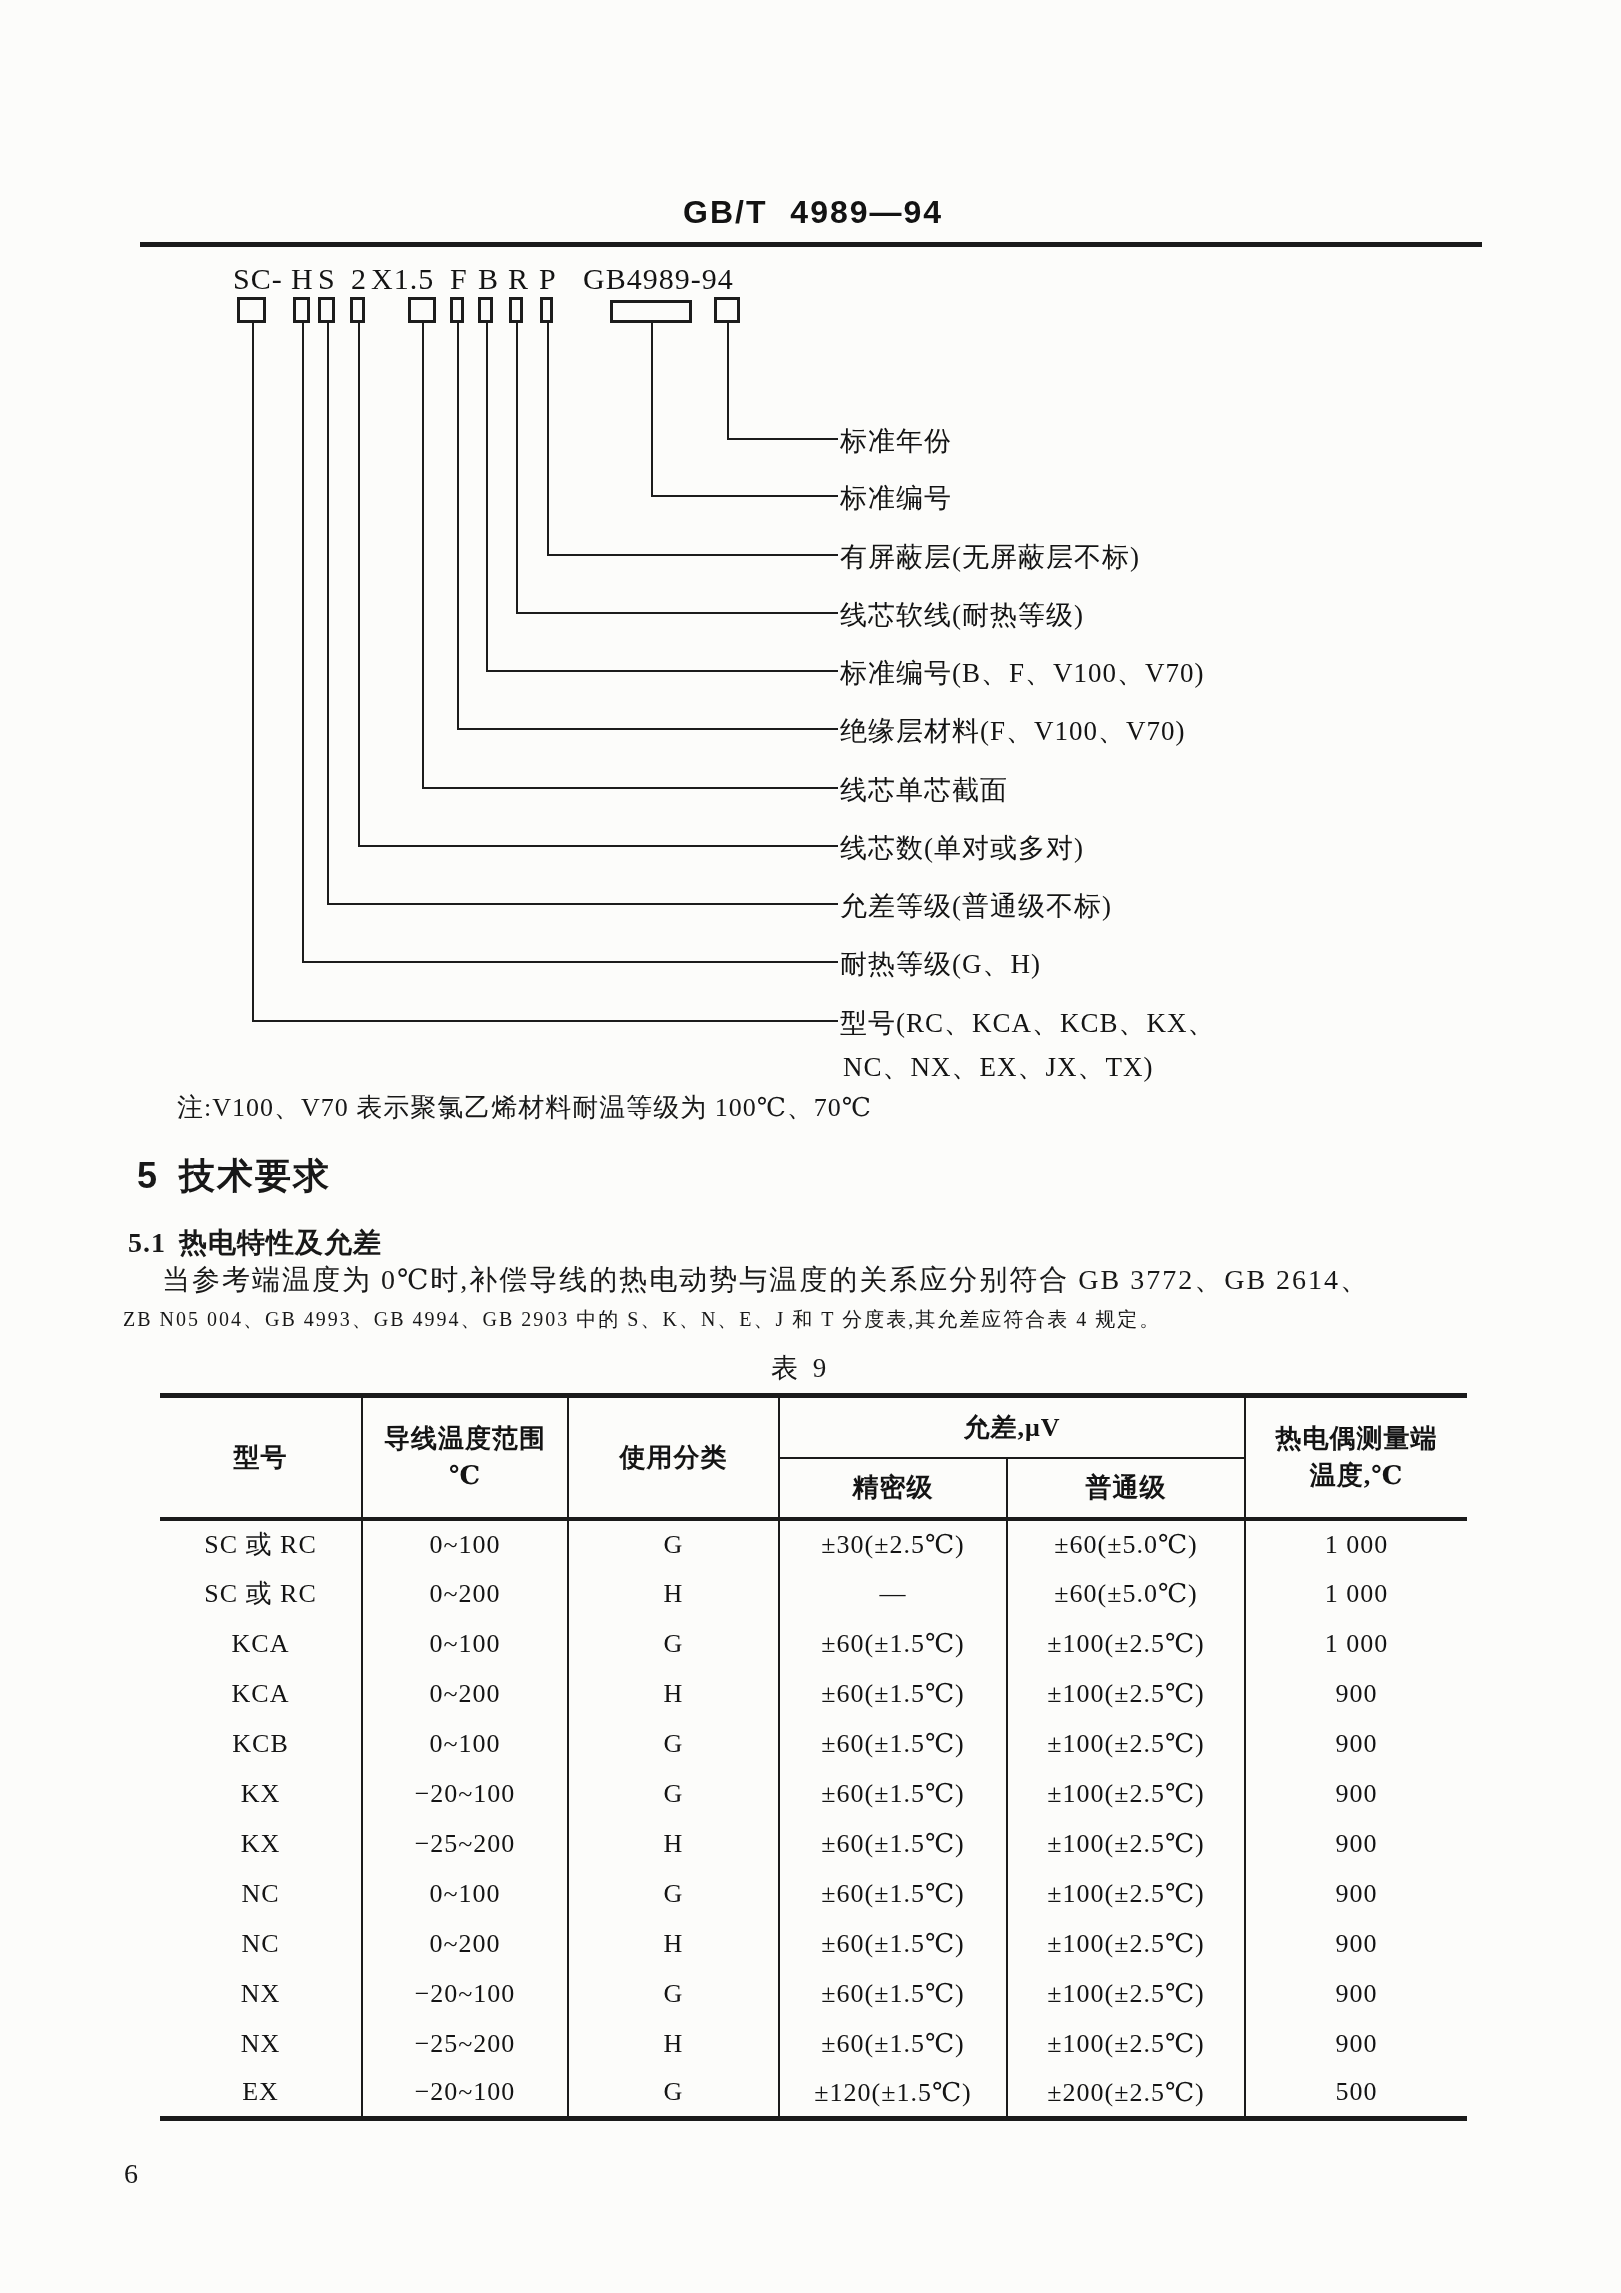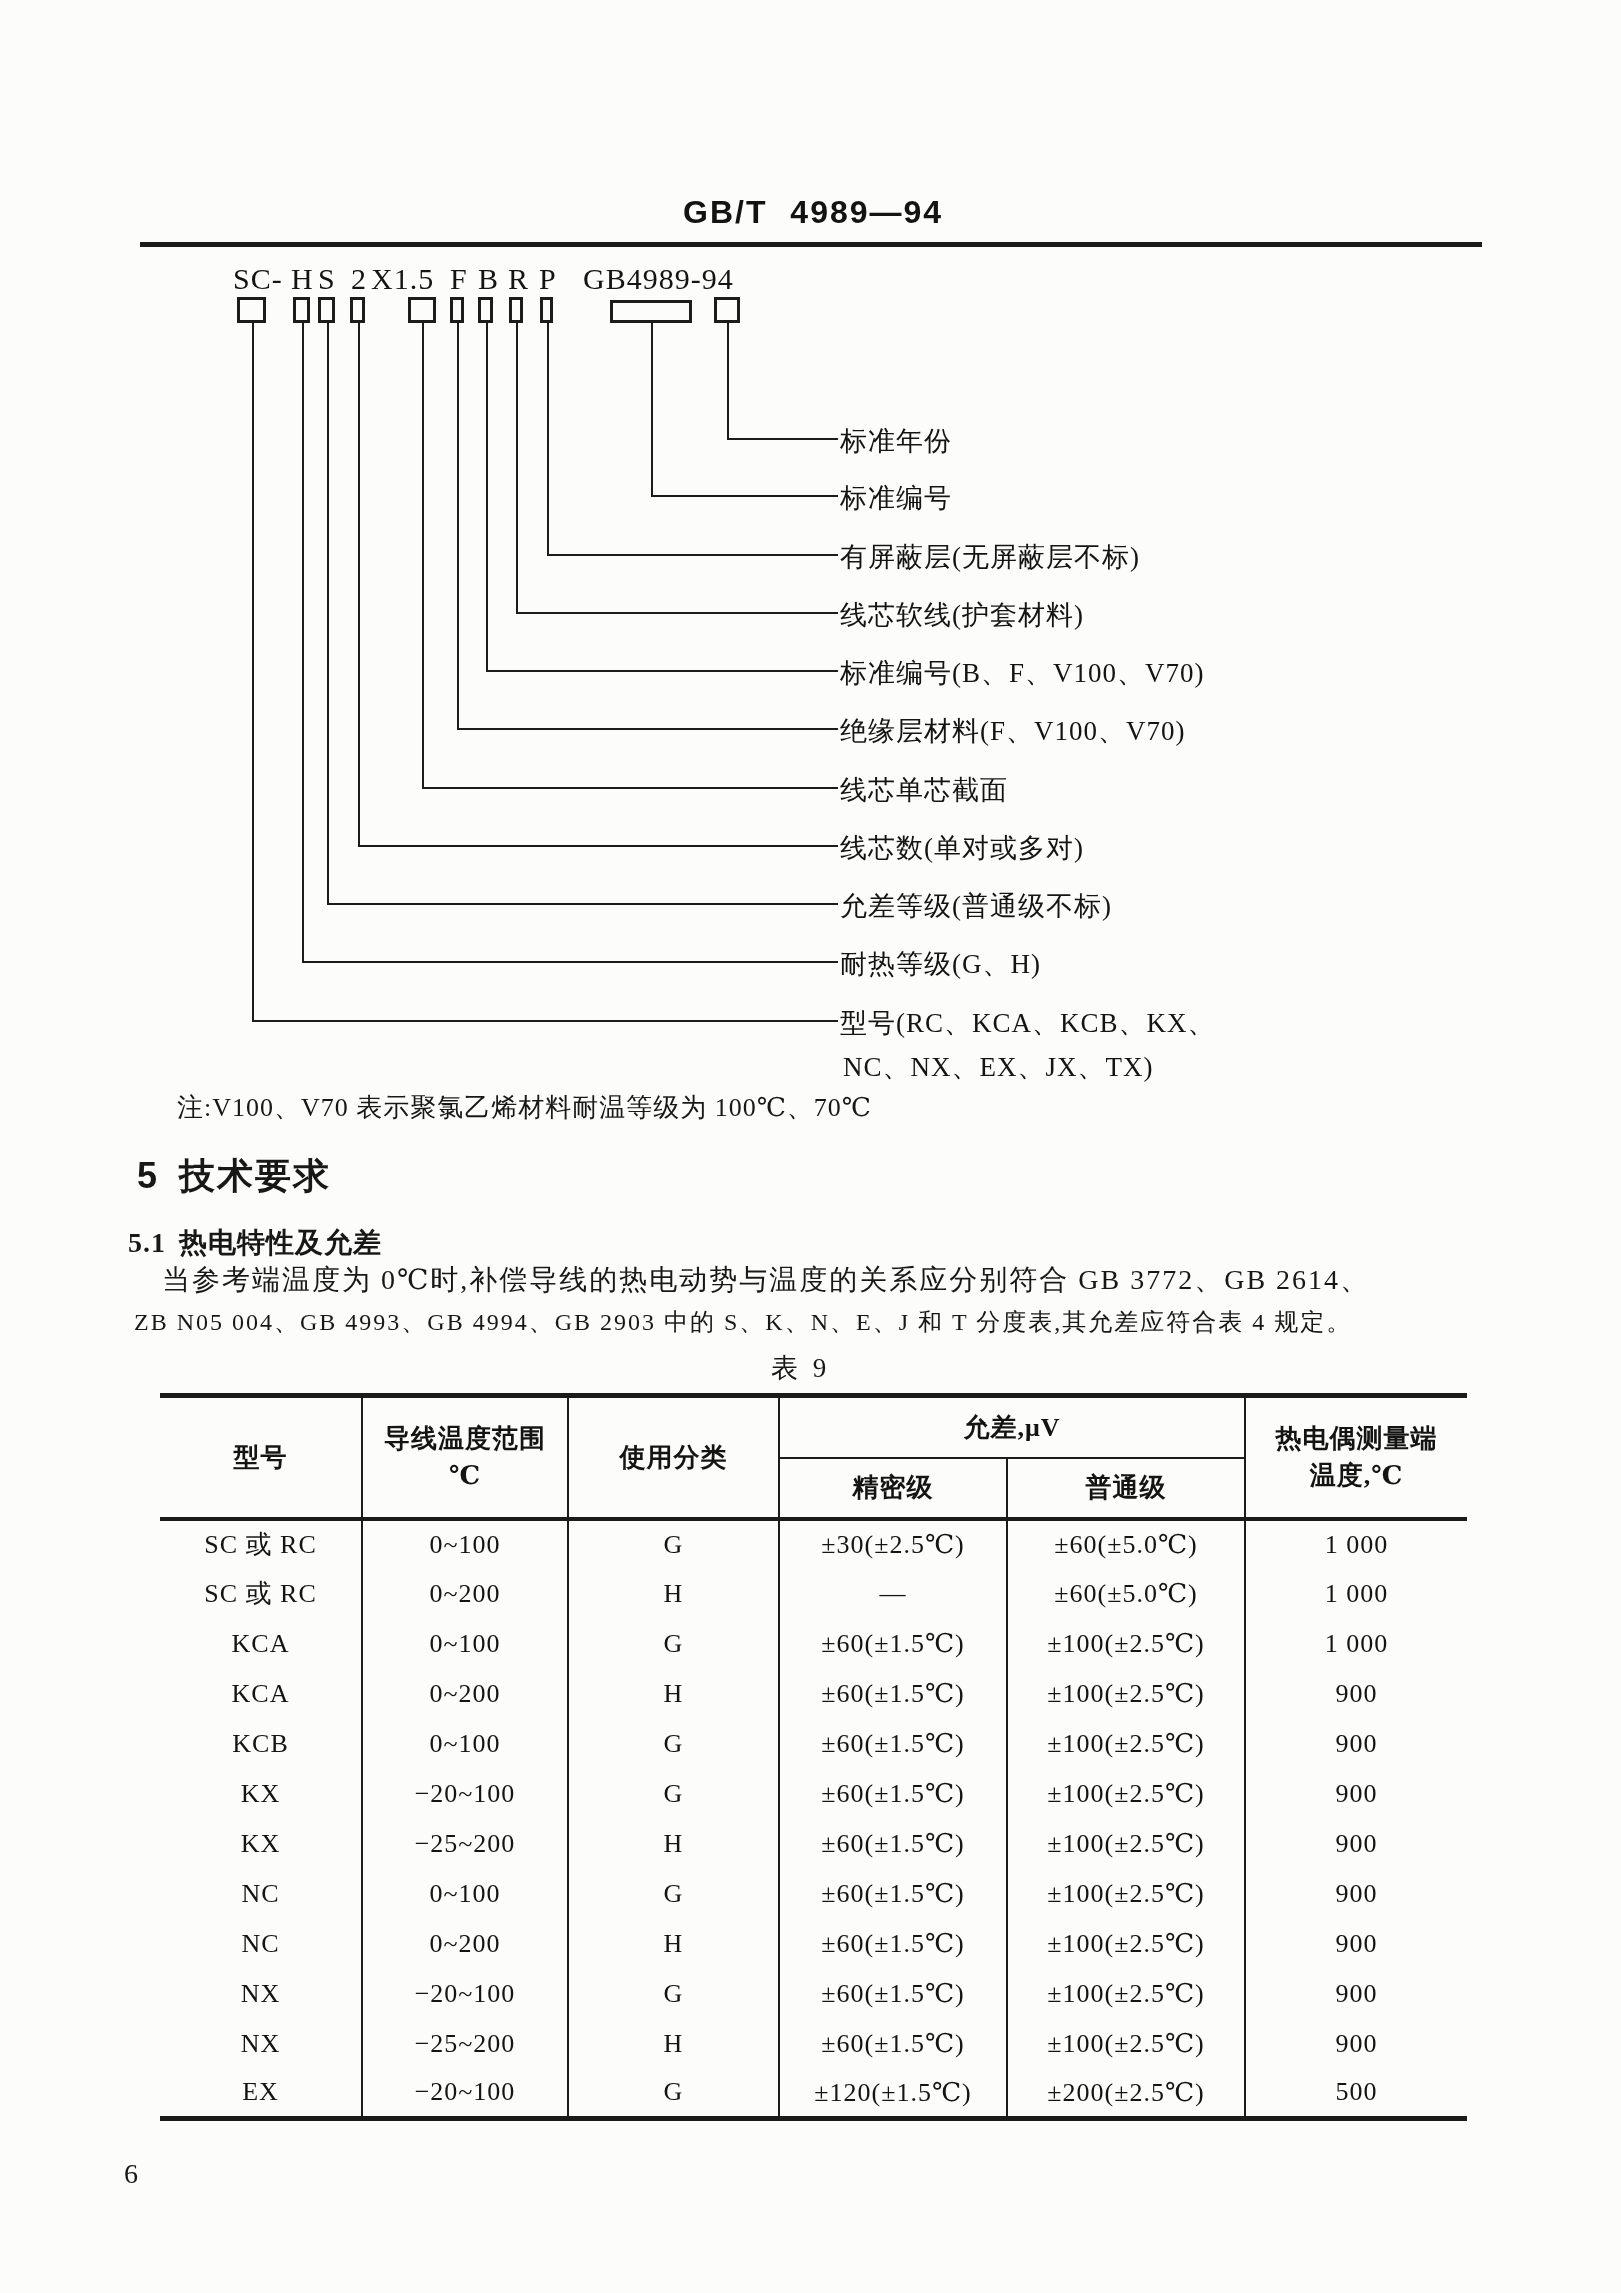--- a/index.html
+++ b/index.html
@@ -26,21 +26,21 @@
   .dlabel { position:absolute; left:840px; height:36px; line-height:36px; font-size:27px; letter-spacing:1px; white-space:nowrap; color:#141414; }
   .dlabel2 { position:absolute; left:843px; height:36px; line-height:36px; font-size:27px; letter-spacing:1px; white-space:nowrap; color:#141414; }
 
   .note { position:absolute; left:177px; top:1090px; font-size:26px; letter-spacing:1px; white-space:nowrap; }
 
   .sec-h1 { position:absolute; left:137px; top:1152px; font-family:"Liberation Sans","DejaVu Sans",sans-serif; font-weight:bold; font-size:36px; letter-spacing:2px; }
   .sec-h1 .num { margin-right:20px; }
   .sec-h2 { position:absolute; left:128px; top:1224px; font-family:"Liberation Sans","DejaVu Sans",sans-serif; font-weight:bold; font-size:28px; letter-spacing:1px; }
   .sec-h2 .num { margin-right:13px; font-family:"Liberation Serif","DejaVu Serif",serif; }
   .para-line1 { position:absolute; left:162px; top:1261px; font-size:28px; letter-spacing:2px; white-space:nowrap; }
-  .para-line2 { position:absolute; left:134px; top:1306px; font-size:24px; letter-spacing:2px; white-space:nowrap;text-align:right; }
+  .para-line2 { position:absolute; left:123px; top:1306px; font-size:20px; letter-spacing:2px; white-space:nowrap;text-align:right; }
   .tbl-caption { position:absolute; left:771px; top:1350px; font-size:27px; letter-spacing:4px; }
 
   
   table.t4 {
     position:absolute; left:160px; top:1393px; width:1307px;
     border-collapse:collapse; table-layout:fixed;
     border-top:5px solid #1b1b1b; border-bottom:5px solid #1b1b1b;
     font-size:26px; color:#141414;
   }
   .t4 th, .t4 td { text-align:center; vertical-align:middle; padding:0; font-weight:normal; letter-spacing:1px; }
@@ -92,21 +92,21 @@
       <div class="leader" style="left: 516px; top: 323px; width: 322px; height: 291px;"></div>
       <div class="dbox" style="left: 540px; top: 297px; width: 13px; height: 26px;"></div>
       <div class="leader" style="left: 547px; top: 323px; width: 291px; height: 233px;"></div>
       <div class="dbox" style="left: 610px; top: 300px; width: 82px; height: 23px;"></div>
       <div class="leader" style="left: 651px; top: 323px; width: 187px; height: 174px;"></div>
       <div class="dbox" style="left: 714px; top: 297px; width: 26px; height: 26px;"></div>
       <div class="leader" style="left: 727px; top: 323px; width: 111px; height: 117px;"></div>
       <div class="dlabel" style="top: 423px;">标准年份</div>
       <div class="dlabel" style="top: 480px;">标准编号</div>
       <div class="dlabel" style="top: 539px;">有屏蔽层(无屏蔽层不标)</div>
-      <div class="dlabel" style="top: 597px;">线芯软线(护套材料)</div>
+      <div class="dlabel" style="top: 597px;">线芯软线(耐热等级)</div>
       <div class="dlabel" style="top: 655px;">标准编号(B、F、V100、V70)</div>
       <div class="dlabel" style="top: 713px;">绝缘层材料(F、V100、V70)</div>
       <div class="dlabel" style="top: 772px;">线芯单芯截面</div>
       <div class="dlabel" style="top: 830px;">线芯数(单对或多对)</div>
       <div class="dlabel" style="top: 888px;">允差等级(普通级不标)</div>
       <div class="dlabel" style="top: 946px;">耐热等级(G、H)</div>
       <div class="dlabel" style="top: 1005px;">型号(RC、KCA、KCB、KX、</div>
       <div class="dlabel2" style="top: 1049px;">NC、NX、EX、JX、TX)</div>
     </div>
 

